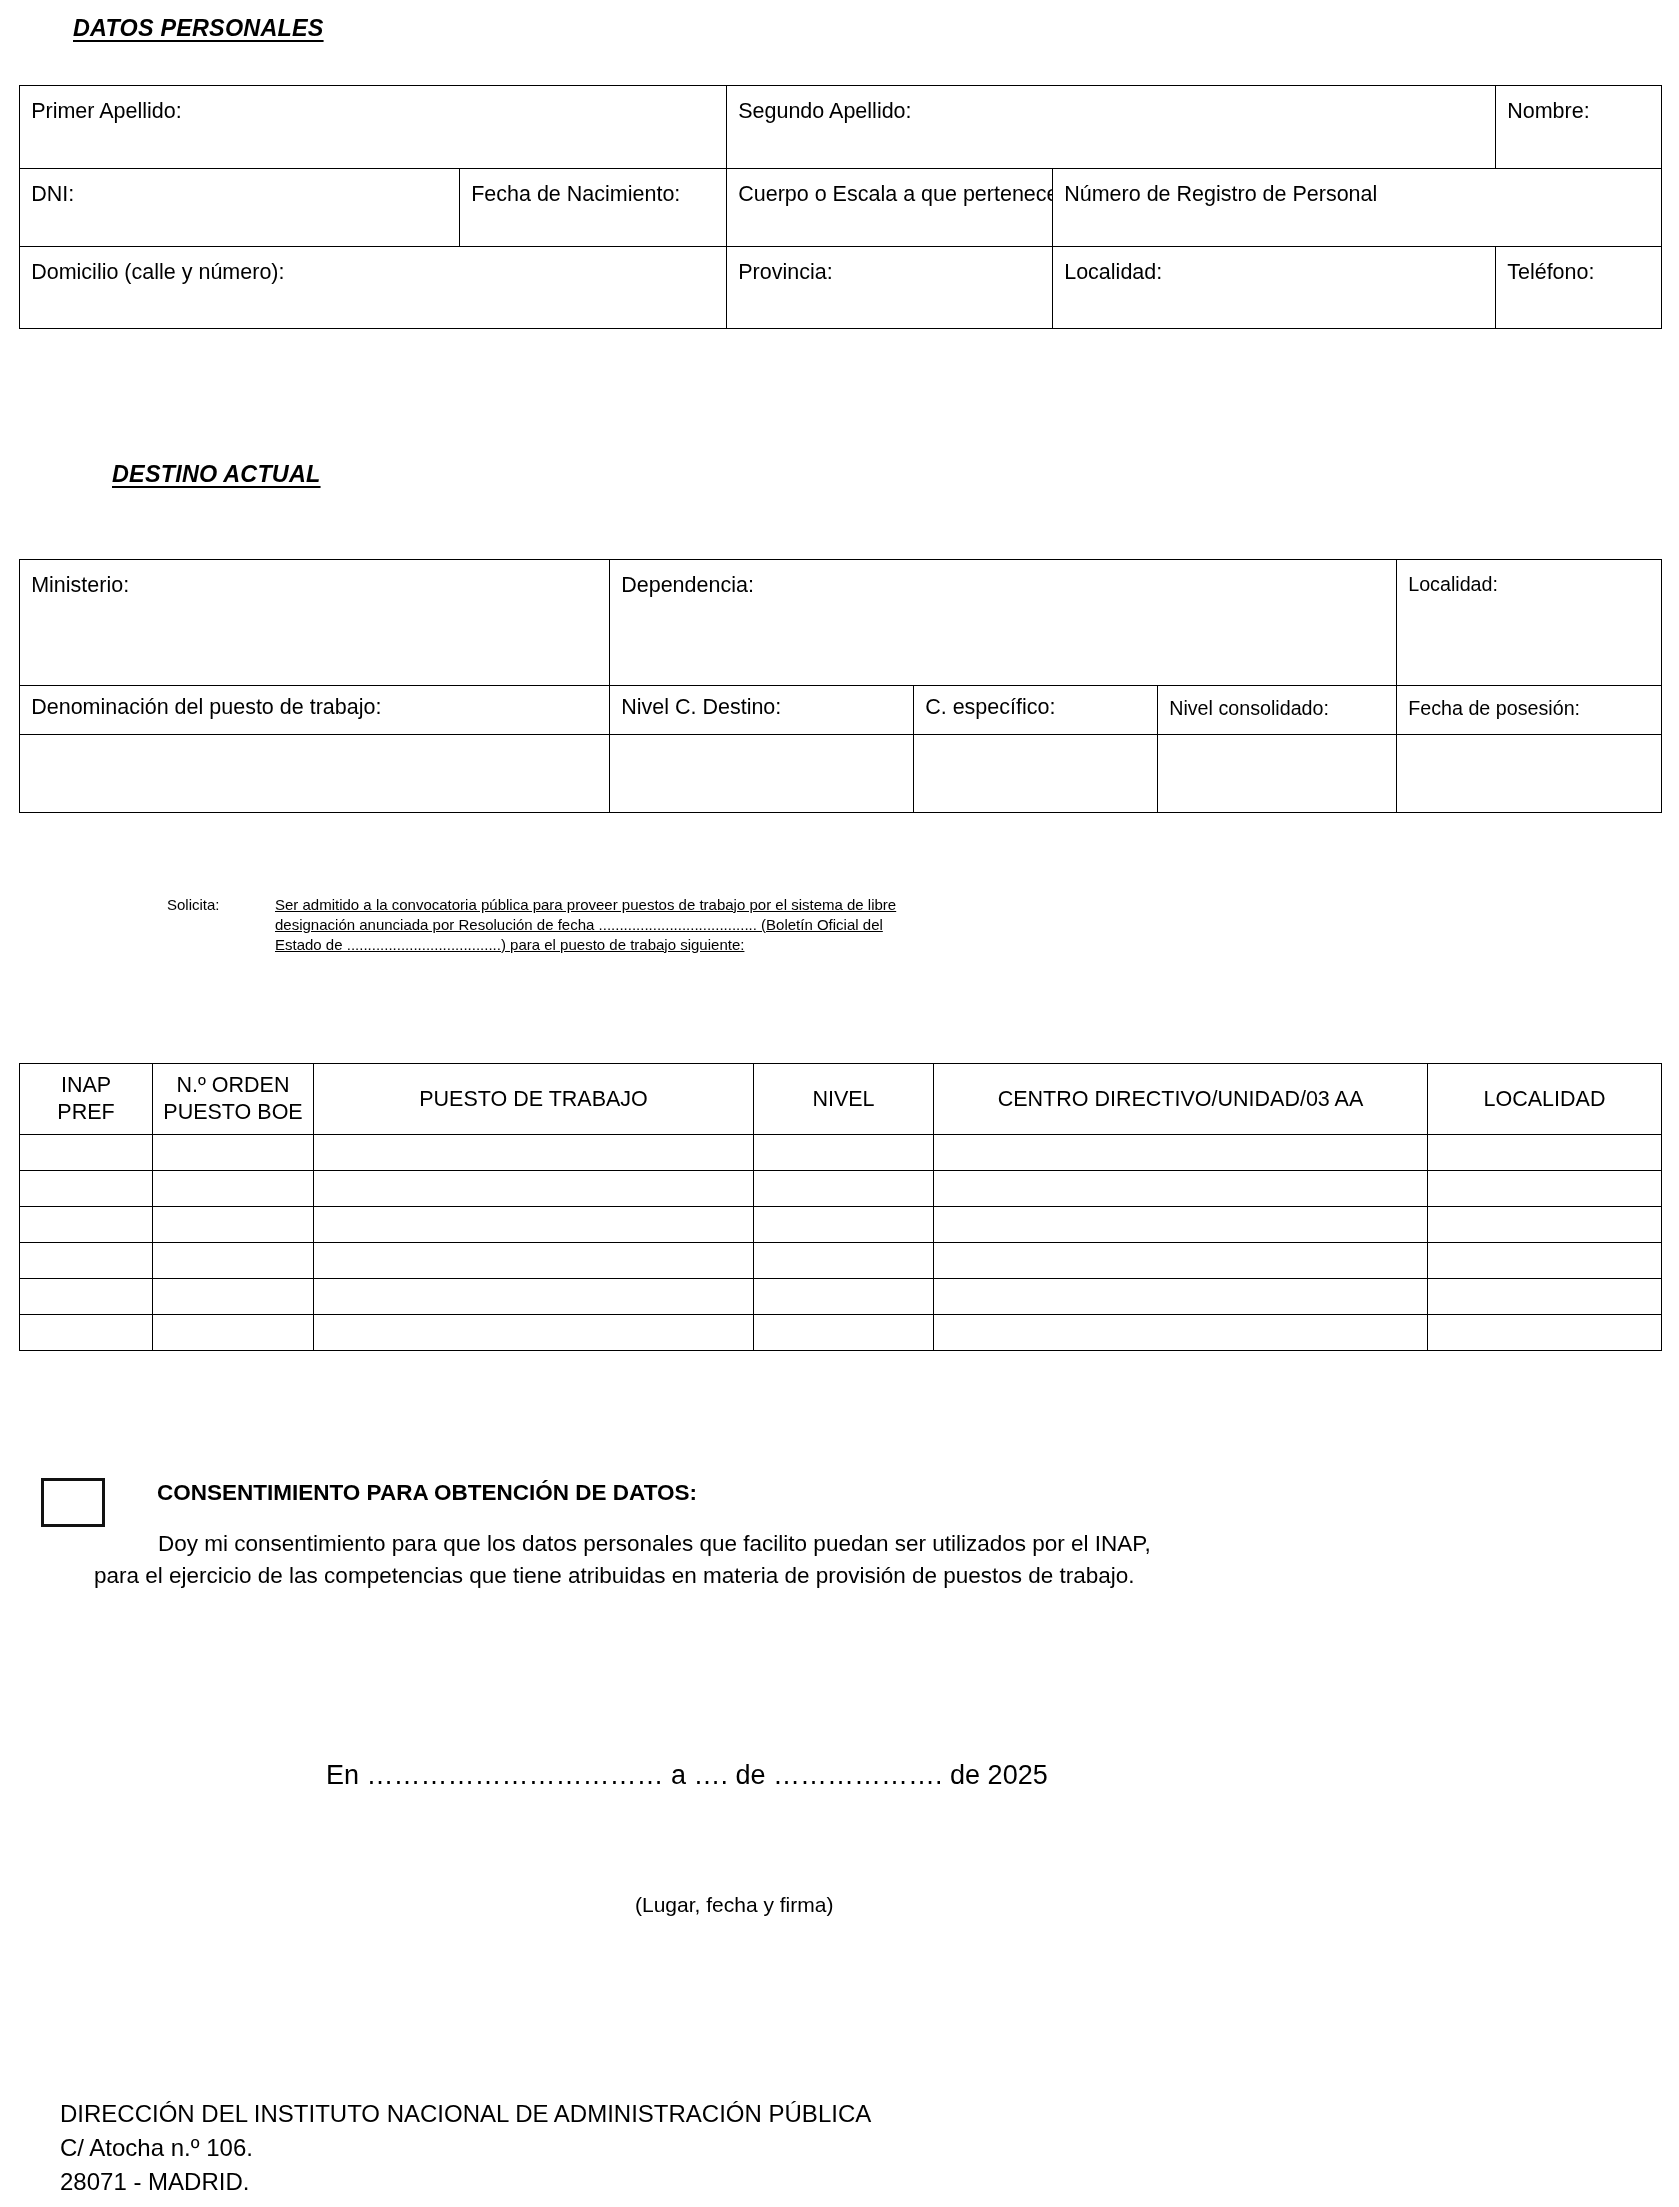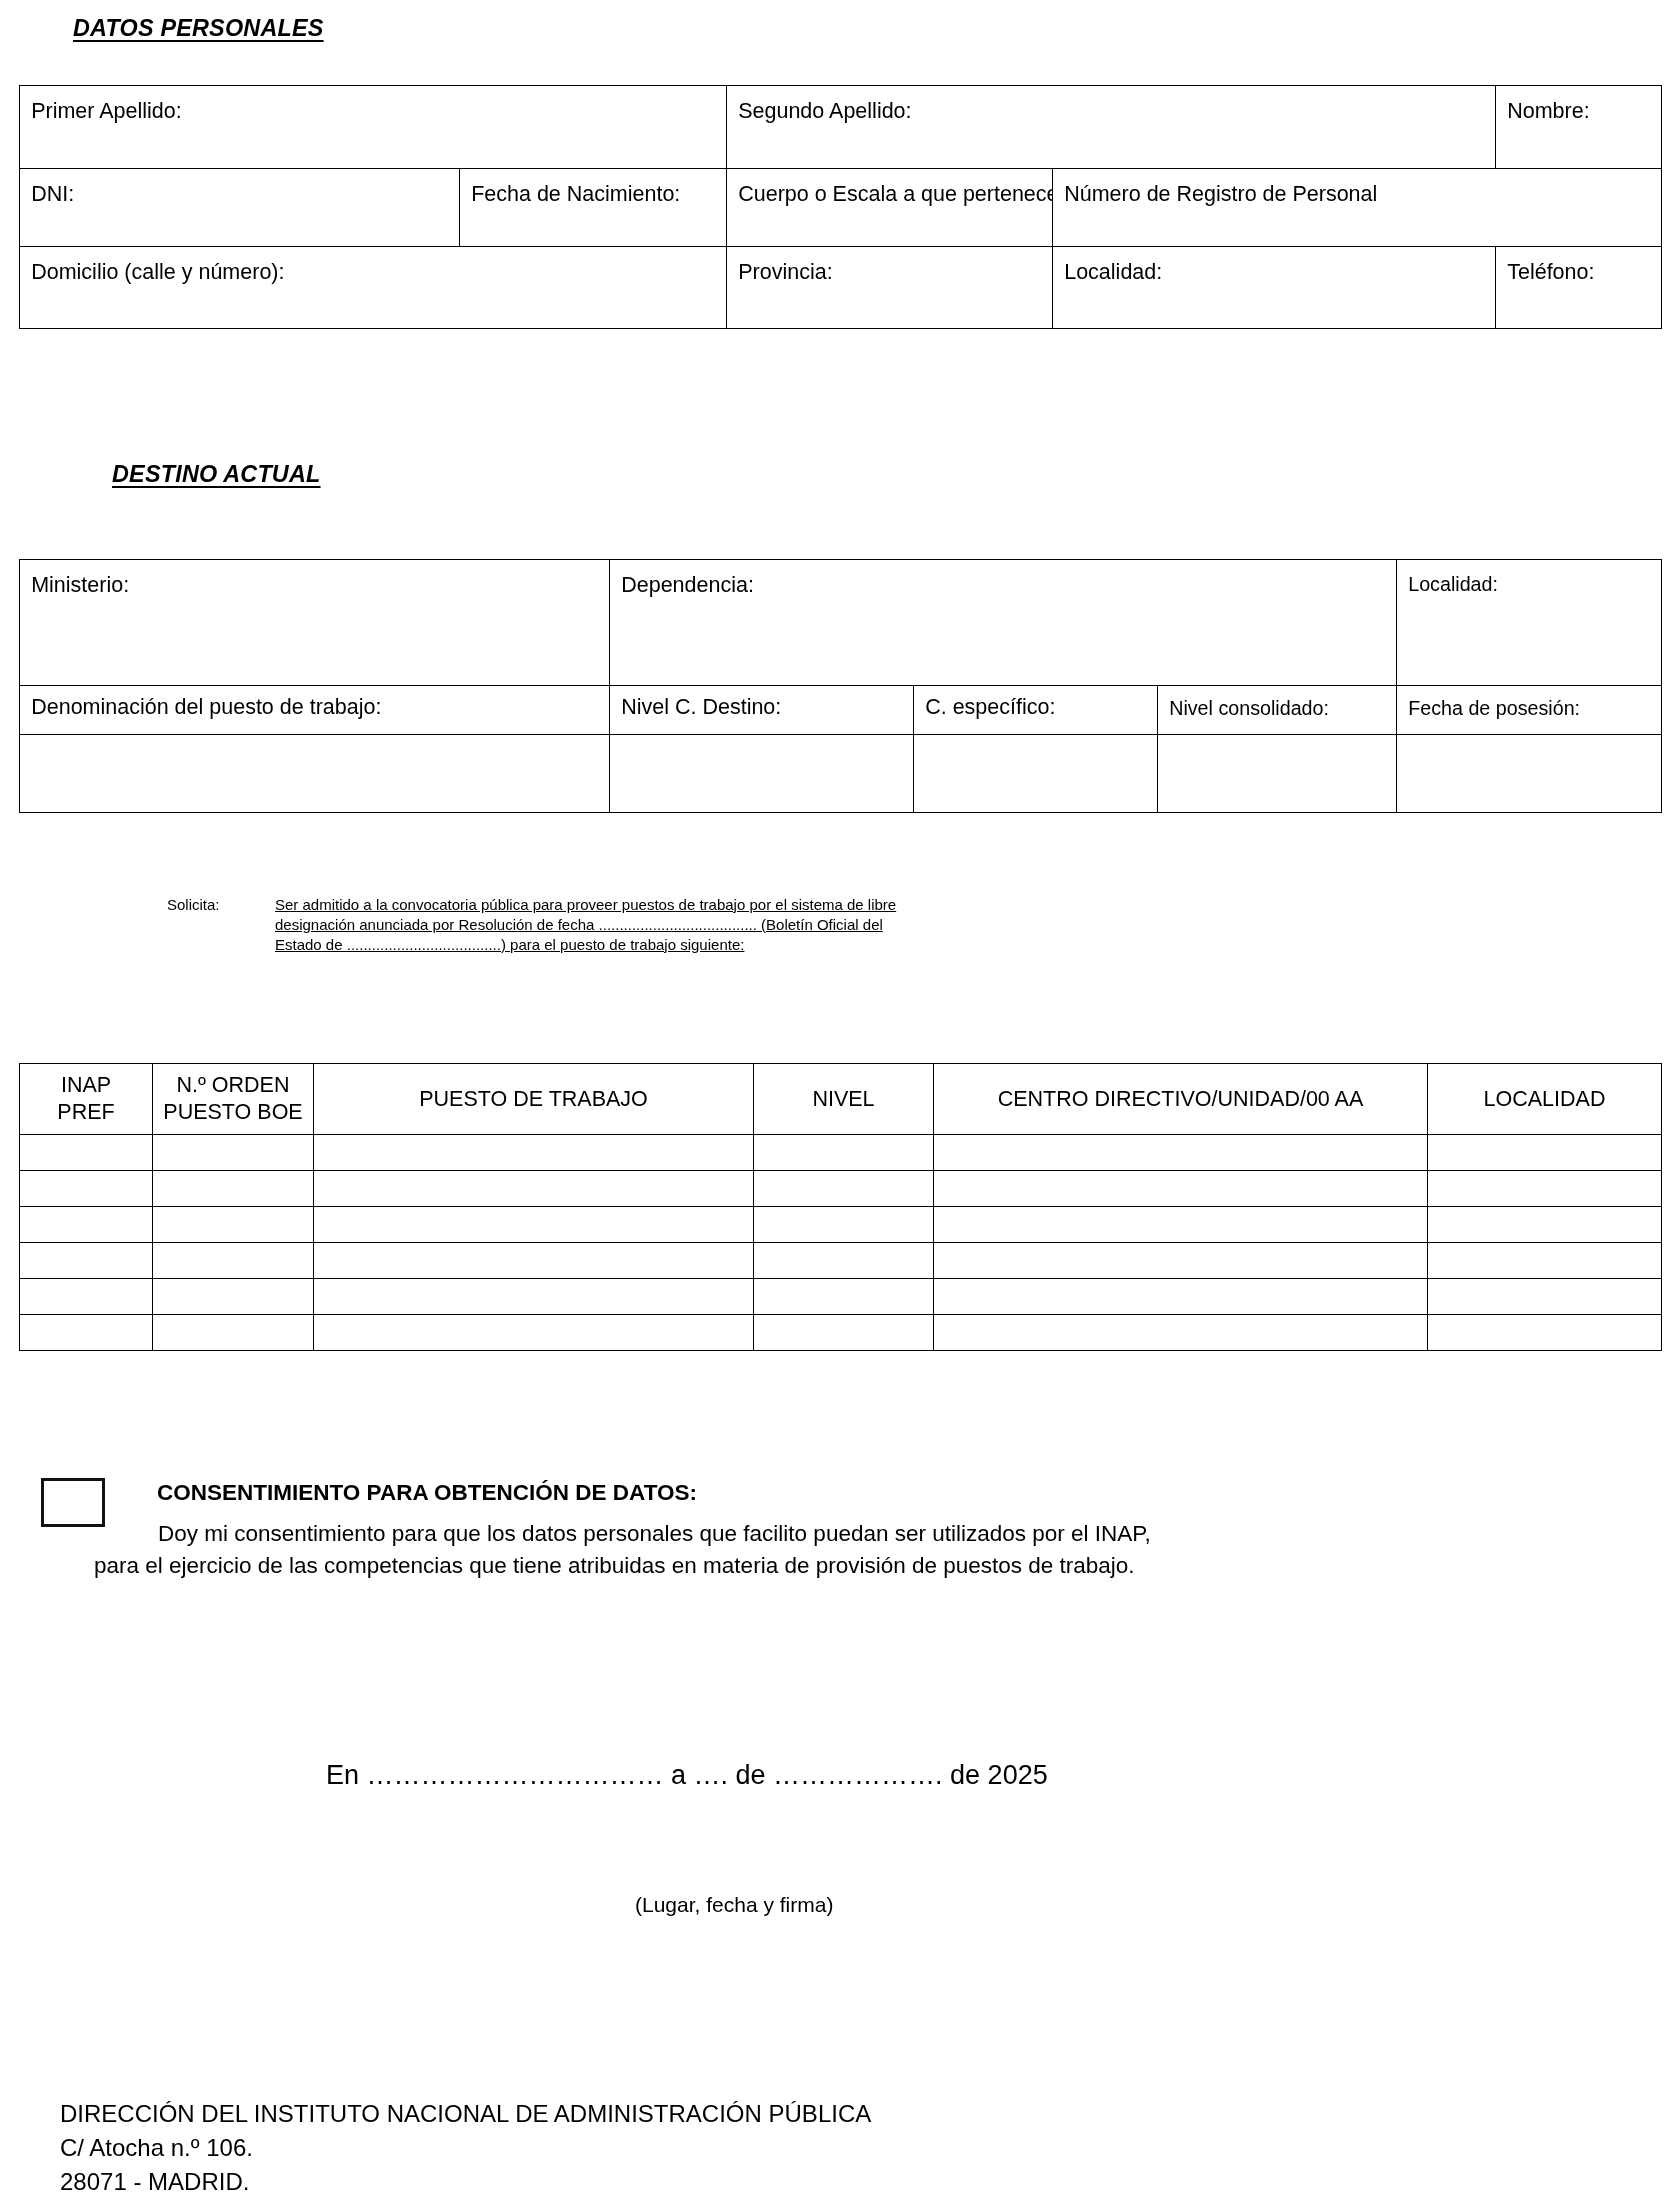--- a/index.html
+++ b/index.html
@@ -116,20 +116,21 @@
     position: absolute;
     font-size: 22.5px;
     font-weight: bold;
     white-space: nowrap;
   }
   .consent-text {
     position: absolute;
     font-size: 22.5px;
     line-height: 1.42;
     width: 1330px;
+    margin-top: 10px;
   }
   .consent-text .indent { padding-left: 64px; display: block; }
 
   
   .dateline {
     position: absolute;
     font-size: 27px;
     white-space: nowrap;
   }
   .signline {
@@ -239,21 +240,21 @@
         <th>
           <span>INAP</span><br>
           <span>PREF</span>
         </th>
         <th>
           <span>N.º ORDEN</span><br>
           <span>PUESTO BOE</span>
         </th>
         <th>PUESTO DE TRABAJO</th>
         <th>NIVEL</th>
-        <th>CENTRO DIRECTIVO/UNIDAD/00 AA</th>
+        <th>CENTRO DIRECTIVO/UNIDAD/03 AA</th>
         <th>LOCALIDAD</th>
       </tr>
     </thead>
     <tbody>
       <tr>
         <td></td>
         <td></td>
         <td></td>
         <td></td>
         <td></td>

